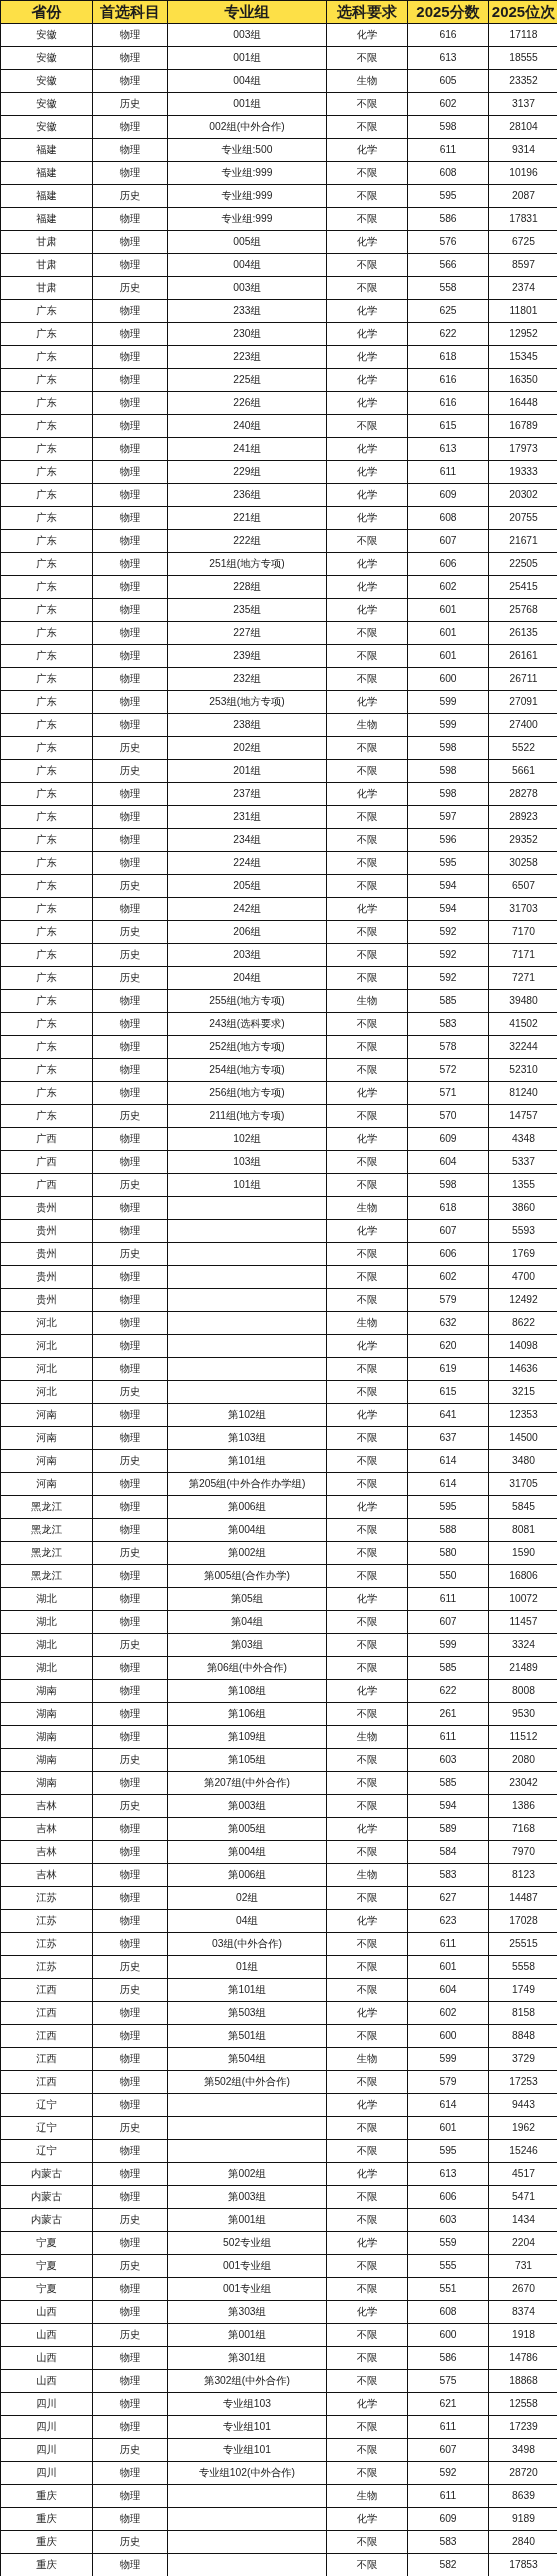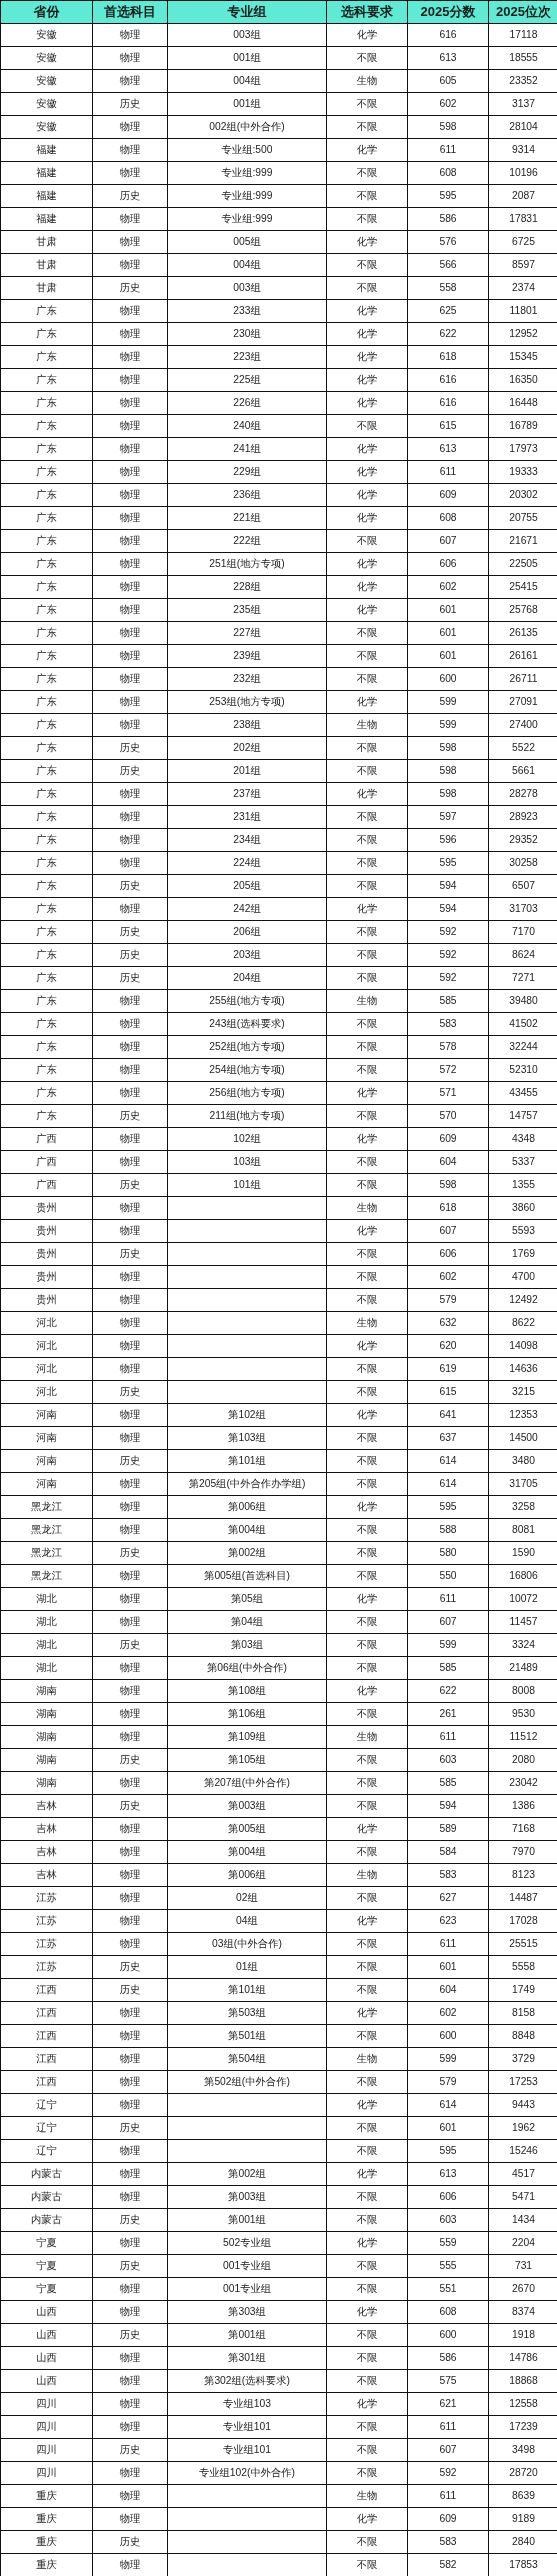--- a/index.html
+++ b/index.html
@@ -20,23 +20,23 @@
     text-align: center;
     vertical-align: middle;
     height: 22px;
     padding: 0 1.1px;
     overflow: hidden;
     white-space: nowrap;
     font-size: 10.3px;
     line-height: 1;
   }
   .score-table thead th {
-    background: #5eead4;
+    background: #fde047;
     font-weight: 600;
-    font-size: 13px;
+    font-size: 15px;
     height: 21.7px;
   }
   .score-table tbody td {
     background: #ffffff;
     font-weight: 400;
   }
 </style>
 </head>
 <body>
 
@@ -379,21 +379,21 @@
         <td>不限</td>
         <td>592</td>
         <td>7170</td>
       </tr>
       <tr>
         <td>广东</td>
         <td>历史</td>
         <td>203组</td>
         <td>不限</td>
         <td>592</td>
-        <td>8624</td>
+        <td>7171</td>
       </tr>
       <tr>
         <td>广东</td>
         <td>历史</td>
         <td>204组</td>
         <td>不限</td>
         <td>592</td>
         <td>7271</td>
       </tr>
       <tr>
@@ -427,21 +427,21 @@
         <td>不限</td>
         <td>572</td>
         <td>52310</td>
       </tr>
       <tr>
         <td>广东</td>
         <td>物理</td>
         <td>256组(地方专项)</td>
         <td>化学</td>
         <td>571</td>
-        <td>43455</td>
+        <td>81240</td>
       </tr>
       <tr>
         <td>广东</td>
         <td>历史</td>
         <td>211组(地方专项)</td>
         <td>不限</td>
         <td>570</td>
         <td>14757</td>
       </tr>
       <tr>
@@ -571,42 +571,42 @@
         <td>不限</td>
         <td>614</td>
         <td>31705</td>
       </tr>
       <tr>
         <td>黑龙江</td>
         <td>物理</td>
         <td>第006组</td>
         <td>化学</td>
         <td>595</td>
-        <td>3258</td>
+        <td>5845</td>
       </tr>
       <tr>
         <td>黑龙江</td>
         <td>物理</td>
         <td>第004组</td>
         <td>不限</td>
         <td>588</td>
         <td>8081</td>
       </tr>
       <tr>
         <td>黑龙江</td>
         <td>历史</td>
         <td>第002组</td>
         <td>不限</td>
         <td>580</td>
         <td>1590</td>
       </tr>
       <tr>
         <td>黑龙江</td>
         <td>物理</td>
-        <td>第005组(首选科目)</td>
+        <td>第005组(合作办学)</td>
         <td>不限</td>
         <td>550</td>
         <td>16806</td>
       </tr>
       <tr>
         <td>湖北</td>
         <td>物理</td>
         <td>第05组</td>
         <td>化学</td>
         <td>611</td>
@@ -872,21 +872,21 @@
         <td>山西</td>
         <td>物理</td>
         <td>第301组</td>
         <td>不限</td>
         <td>586</td>
         <td>14786</td>
       </tr>
       <tr>
         <td>山西</td>
         <td>物理</td>
-        <td>第302组(选科要求)</td>
+        <td>第302组(中外合作)</td>
         <td>不限</td>
         <td>575</td>
         <td>18868</td>
       </tr>
       <tr>
         <td>四川</td>
         <td>物理</td>
         <td>专业组103</td>
         <td>化学</td>
         <td>621</td>

